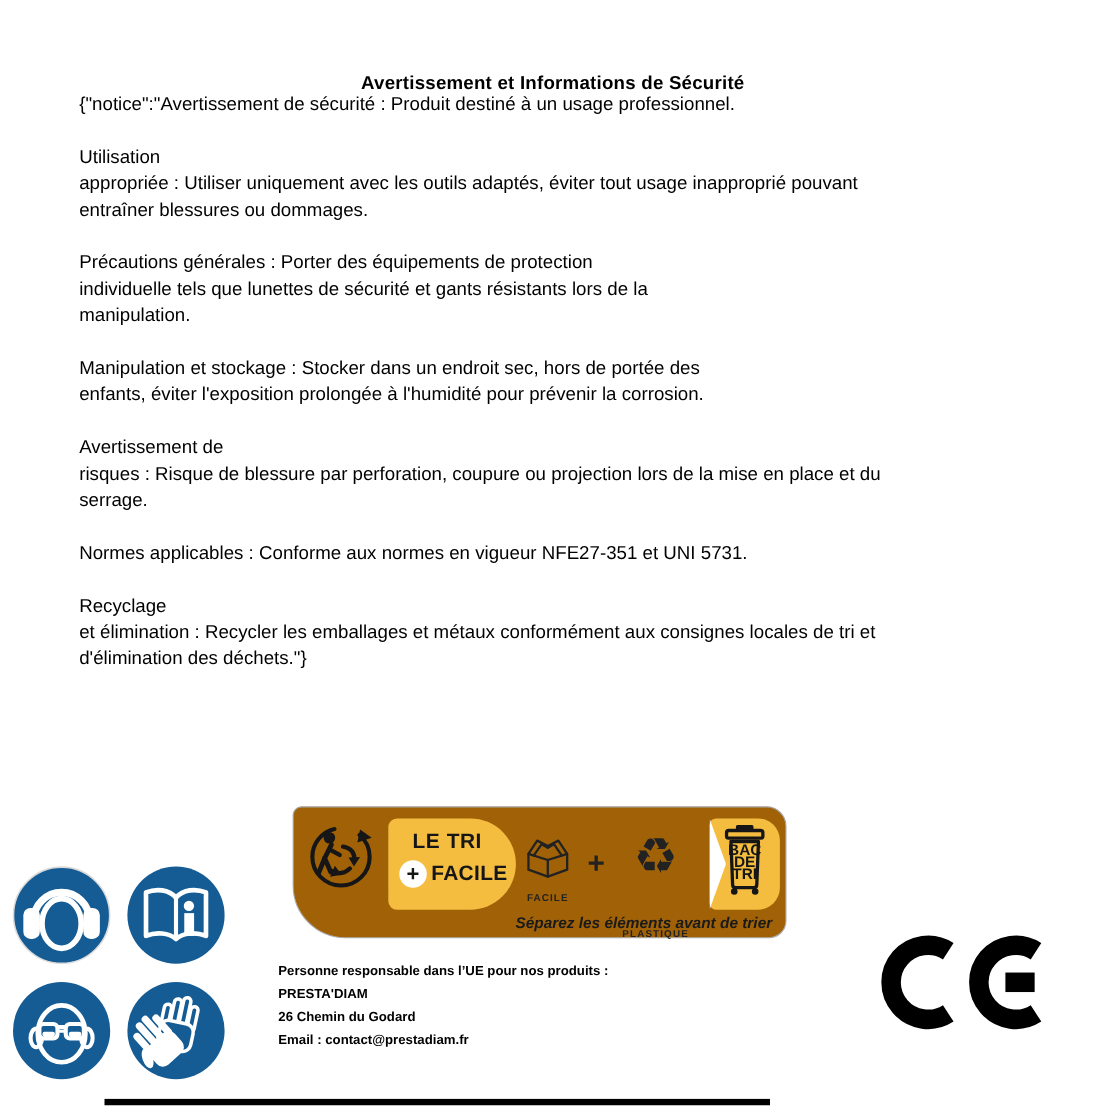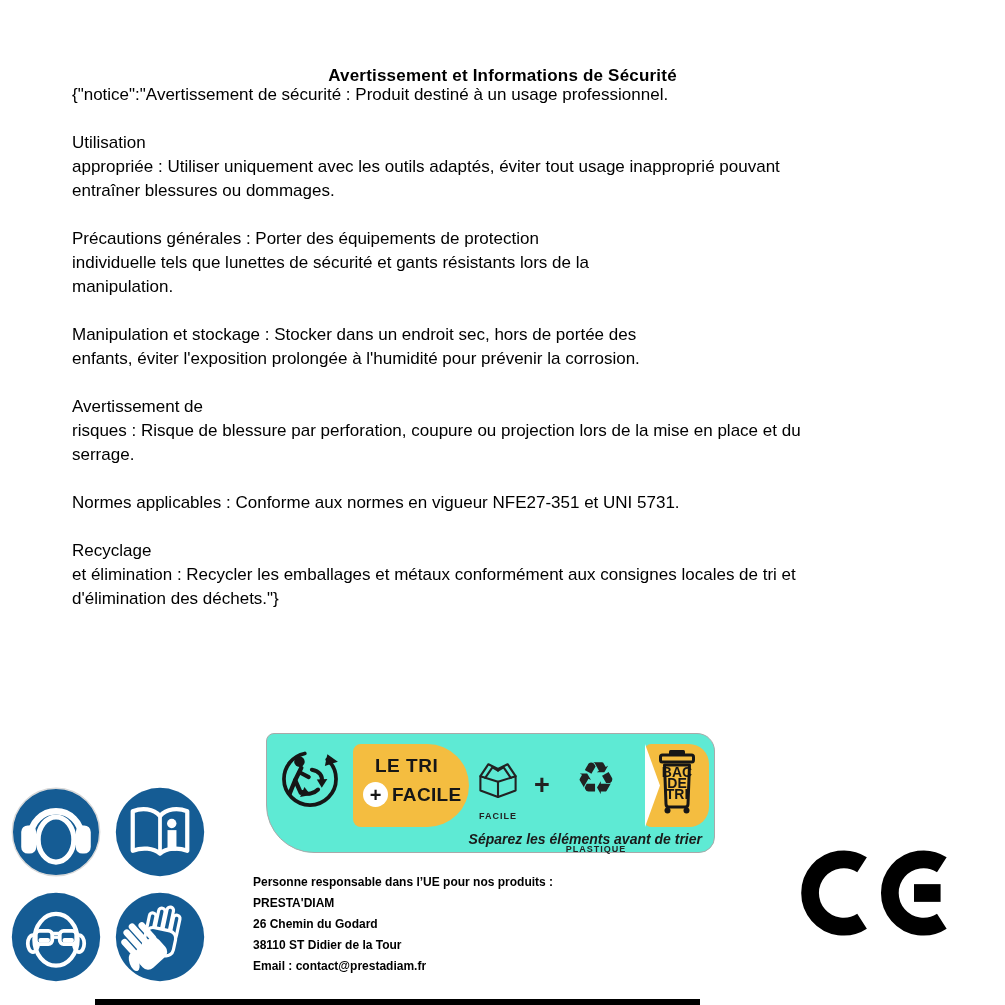--- a/index.html
+++ b/index.html
@@ -14,21 +14,21 @@
     font-size:17px;font-weight:bold;letter-spacing:.2px;margin-top:37px;
   }
   
   .notice-text{
     left:72px;top:83px;width:915px;
     font-size:17px;line-height:24px;white-space:pre-line;
   }
   
   .fr-label{left:268px;top:711px;font-size:15px;font-weight:bold;margin-top:39px;}
   .infotri-box{
-    left:266px;top:733px;width:449px;height:120px;background:#5eead4;
+    left:266px;top:733px;width:449px;height:120px;background:#a16207;
     border:1.5px solid #a9a9a9;border-radius:8px 18px 16px 48px;box-sizing:border-box;
   }
   .triman{left:12px;top:10px;width:62px;height:70px;}
   .yellow-pill{
     left:86px;top:10px;width:116px;height:83px;background:var(--yel,#F4BD40);
     border-radius:8px 42px 42px 8px;
   }
   .pill-line1{left:22px;top:11px;font-size:19px;font-weight:800;letter-spacing:.5px;color:#161616;}
   .pill-row{left:10px;top:38px;display:flex;align-items:center;gap:4px;}
   .plus-circle{
@@ -197,21 +197,20 @@
     <rect x="9.5" y="-23" width="7" height="25" rx="3.5"></rect>
     <rect x="-16" y="-4" width="32.5" height="26" rx="8"></rect>
     <ellipse cx="-19" cy="4" rx="5" ry="10" transform="rotate(22 -19 4)"></ellipse>
   </g>
 </svg>
 
 <div class="abs contact">
   <div>Personne responsable dans l’UE pour nos produits :</div>
   <div>PRESTA'DIAM</div>
   <div>26 Chemin du Godard</div>
-  <div>38110 ST Didier de la Tour</div>
   <div>Email : contact@prestadiam.fr</div>
 </div>
 
 <svg class="abs ce" viewBox="0 0 176 104">
   <g fill="none" stroke="#000" stroke-width="20">
     <path d="M73.4,20.1 A38,38 0 1 0 73.4,83.9"></path>
     <path d="M163.4,20.1 A38,38 0 1 0 163.4,83.9"></path>
   </g>
   <rect x="132" y="42" width="30" height="20" fill="#000"></rect>
 </svg>

